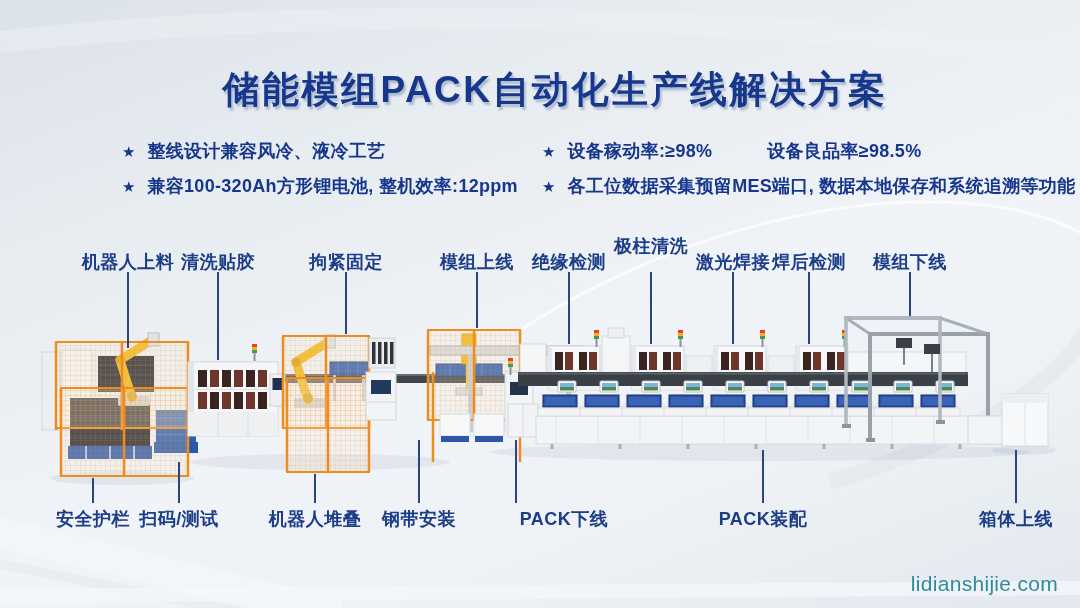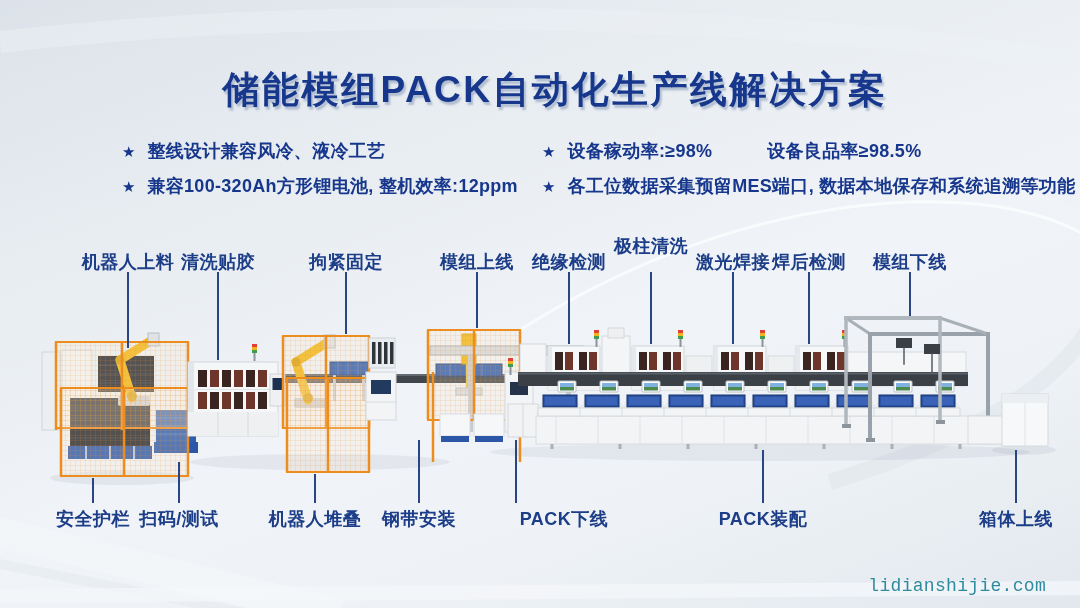--- a/index.html
+++ b/index.html
@@ -23,22 +23,22 @@
   .feat .ftext{color:var(--title-navy,#17378c);font-size:18px;font-weight:700;letter-spacing:.3px;line-height:19px;}
   .slab{
     position:absolute;transform:translateX(-50%);white-space:nowrap;
     color:var(--label-navy,#1c3d87);font-size:18px;font-weight:700;letter-spacing:.5px;
   }
   .lead{
     position:absolute;width:2px;transform:translateX(-50%);
     background:var(--leader-line,#2a4584);
   }
   .watermark{
-    position:absolute;right:34px;bottom:12px;
-    color:var(--watermark-teal,#2e8b9e);font-size:18px;letter-spacing:.3px;font-family:Liberation Mono, monospace;
+    position:absolute;right:22px;bottom:12px;
+    color:var(--watermark-teal,#2e8b9e);font-size:21px;letter-spacing:.3px;
   }
   .fence{fill:url(#mesh);stroke:var(--fence-orange,#ee8d1f);stroke-width:2;}
   .post{stroke:var(--fence-orange,#ee8d1f);stroke-width:2.5;fill:none;}
 </style>
 </head>
 <body>
 
 <div class="stage">
 
   <svg class="bg" width="1080" height="608" viewBox="0 0 1080 608">

